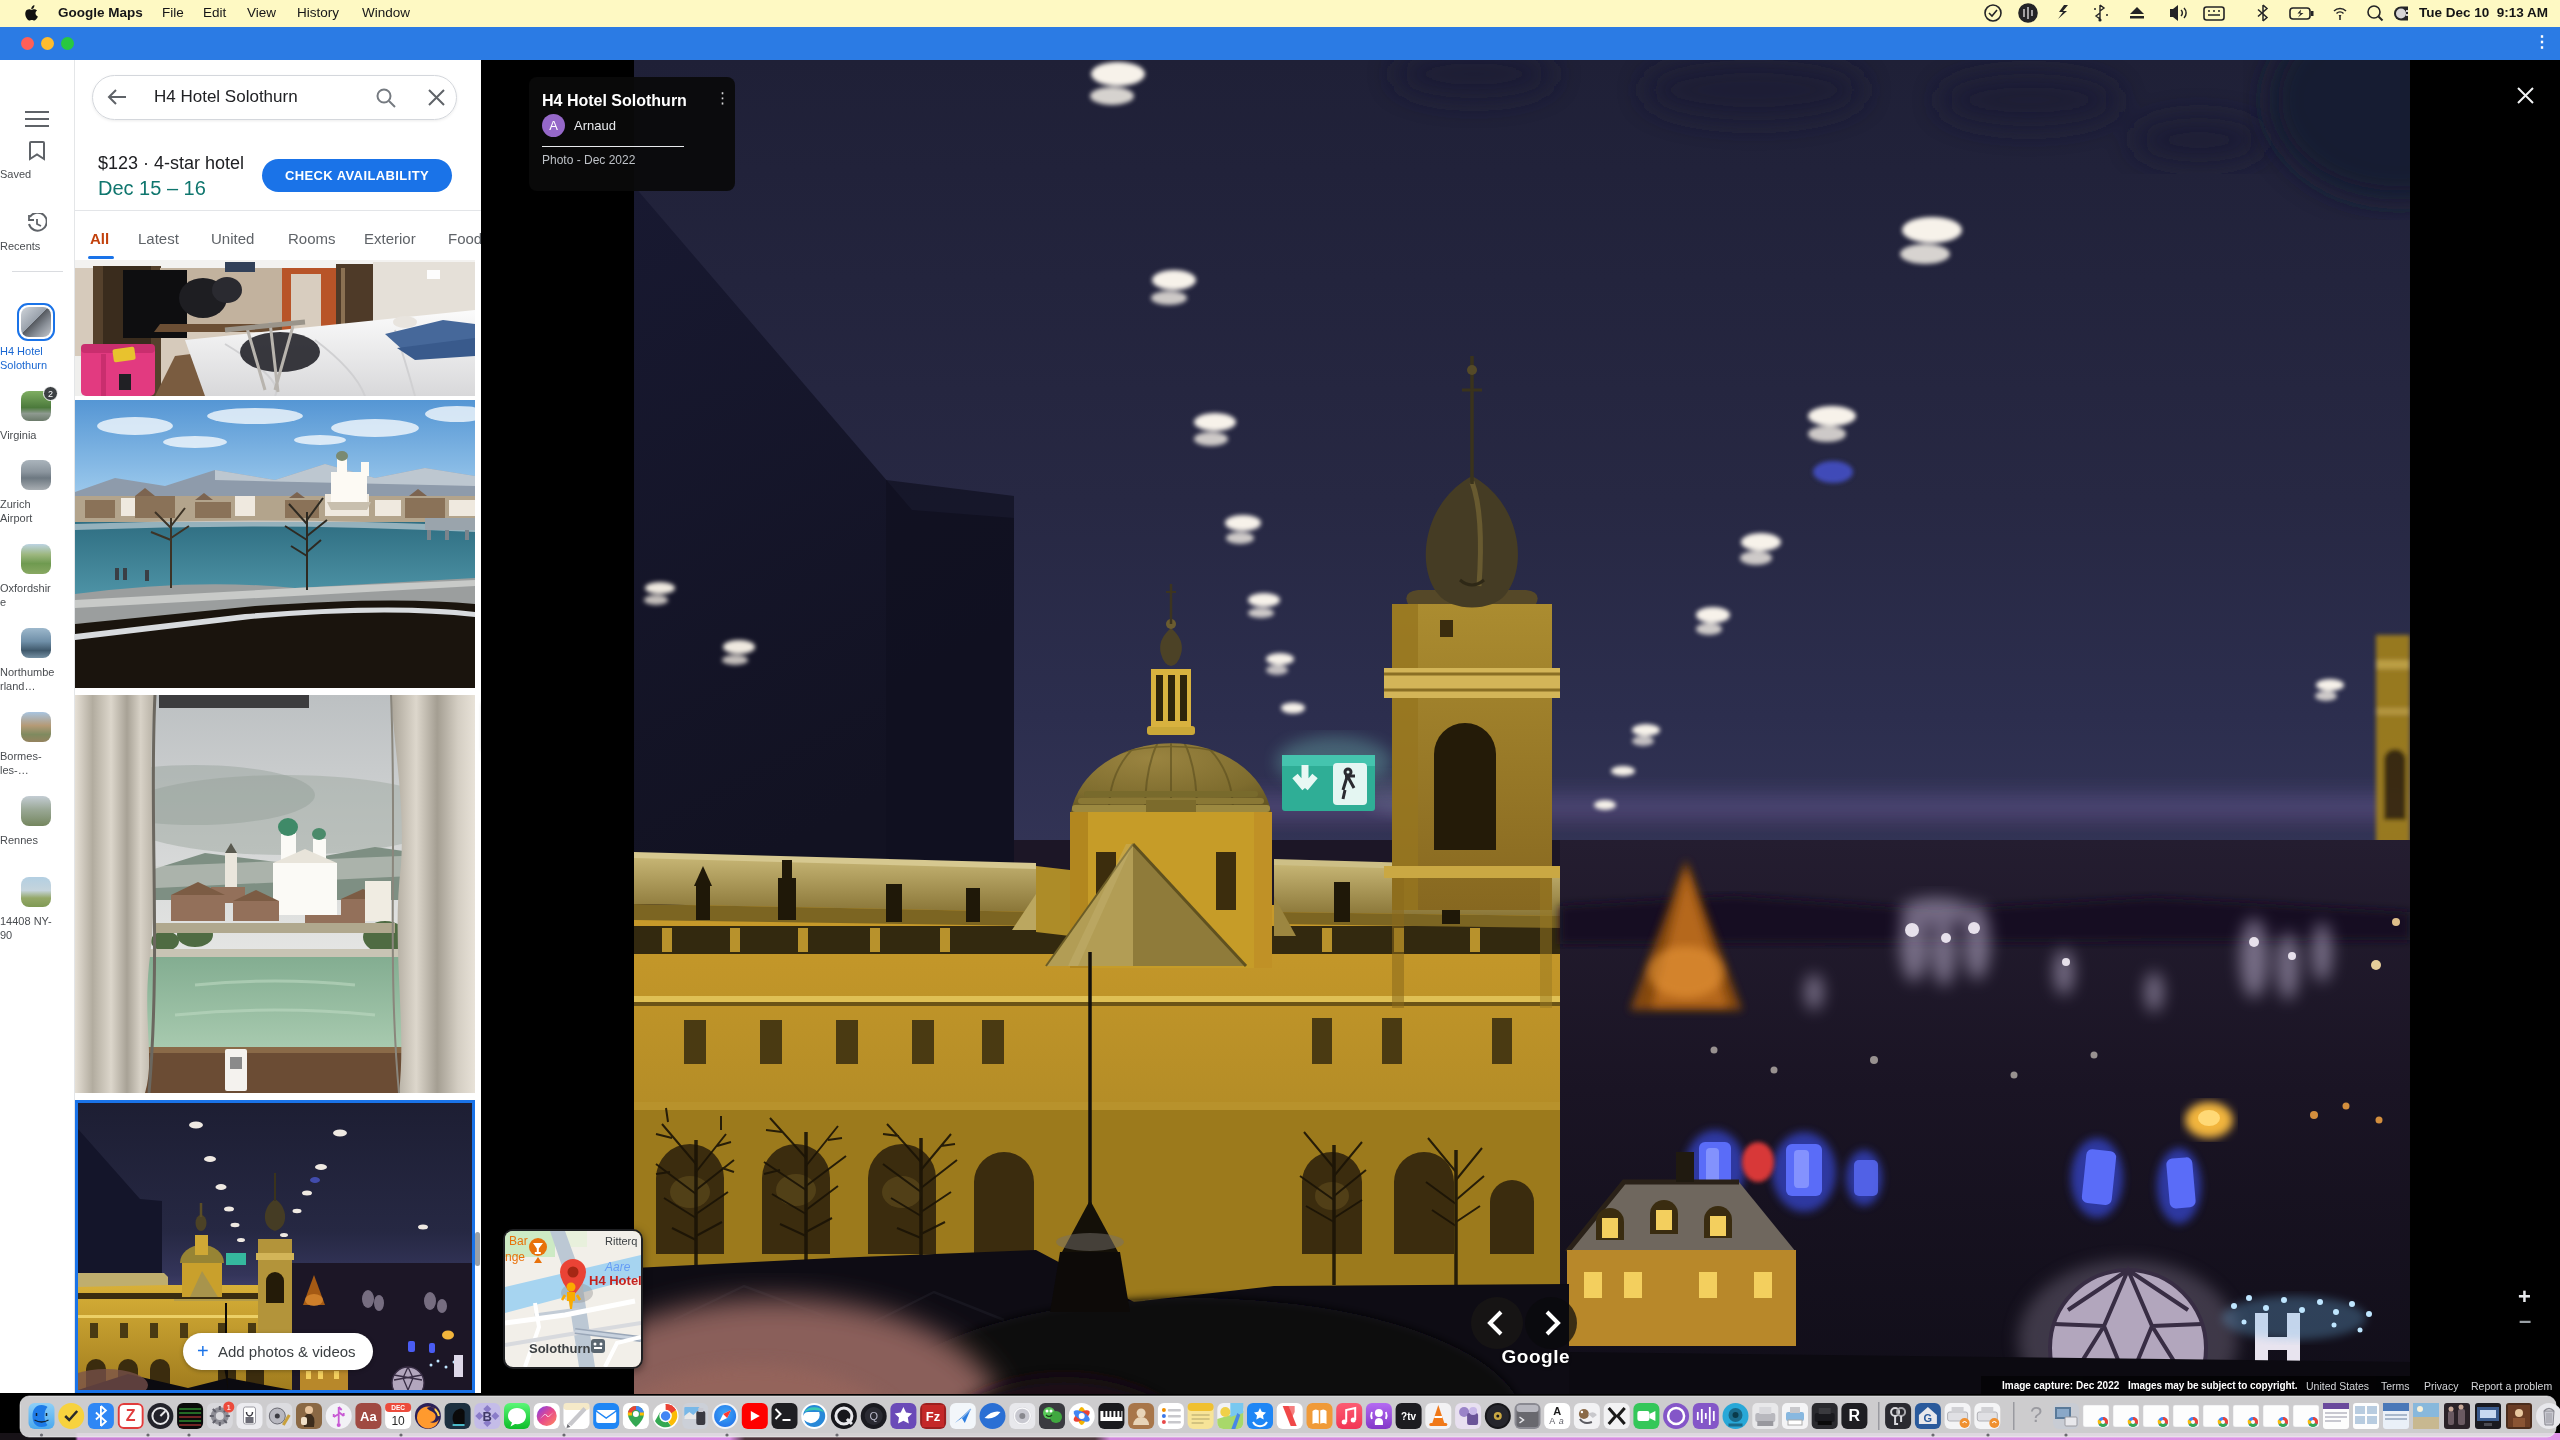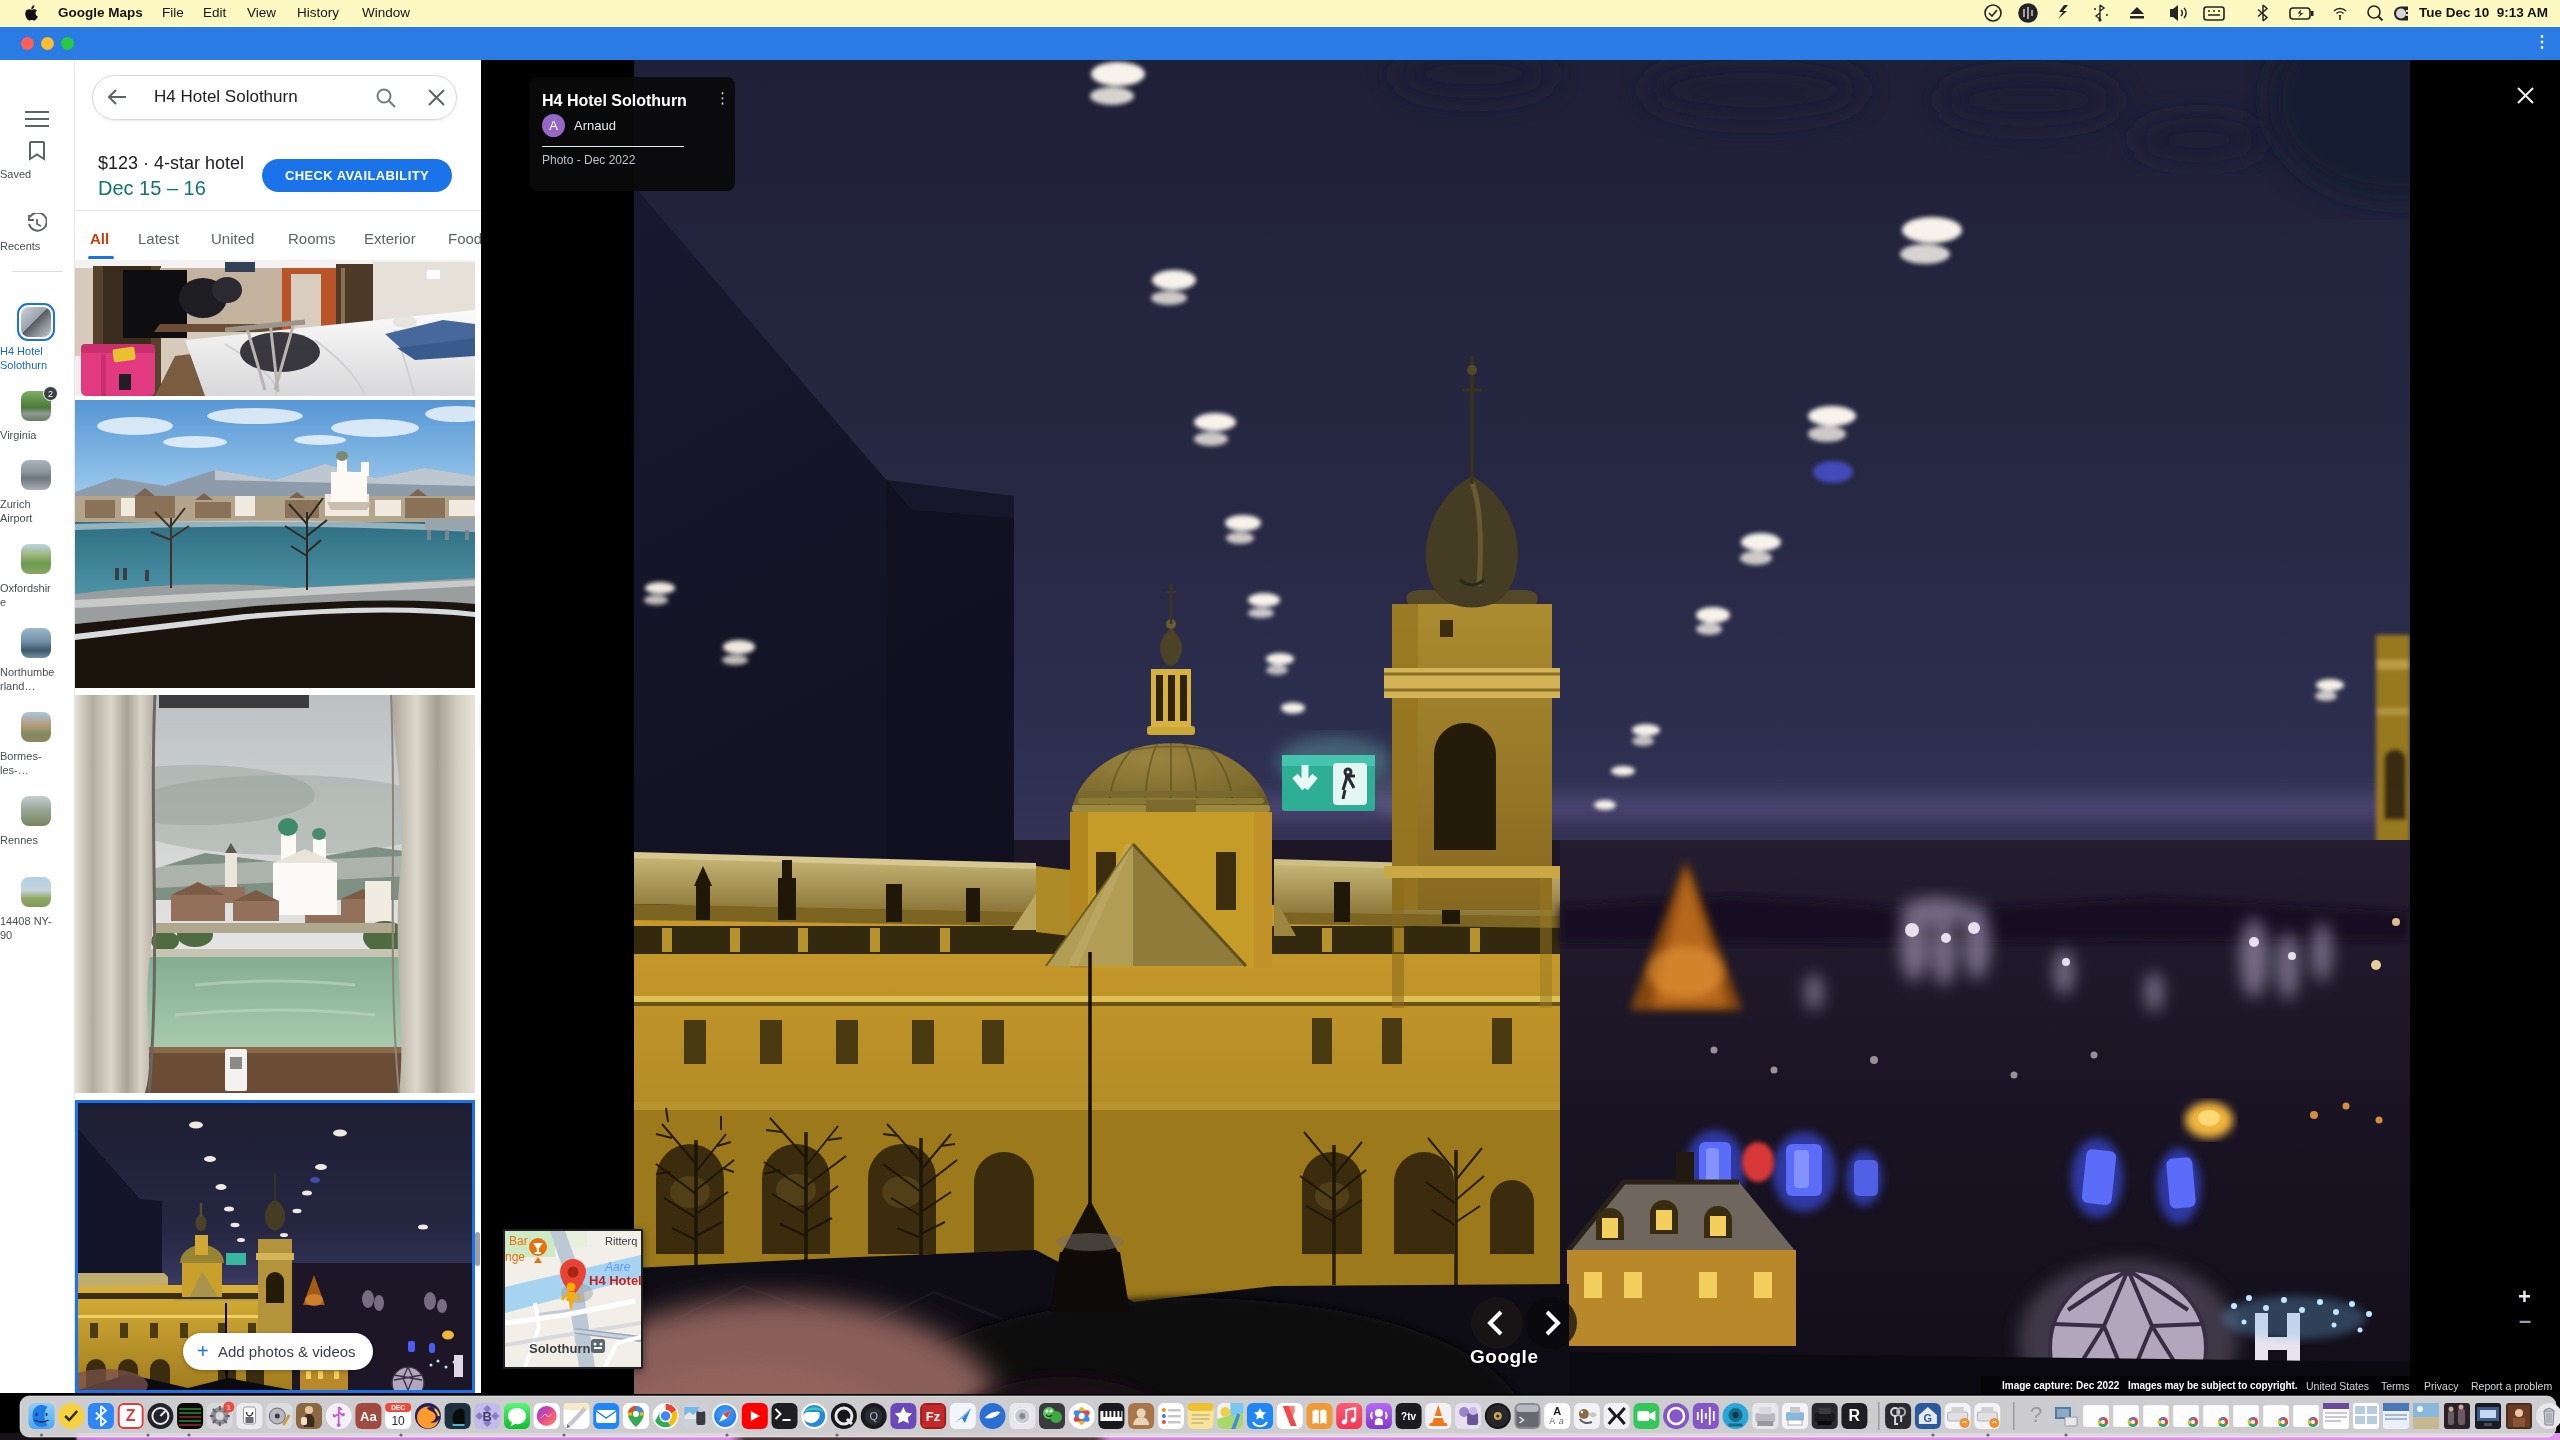--- a/index.html
+++ b/index.html
@@ -863,30 +863,30 @@
       </g>
     </svg>
     <div class="abs" style="left:2037px;top:1224px;color:#e8eaed;font-size:22px;font-weight:bold">+</div>
     <div class="abs" style="left:2038px;top:1248px;color:#9aa0a6;font-size:22px;font-weight:bold">–</div>
     <svg class="abs" style="left:989px;top:1236px" width="108" height="54">
 <circle cx="27" cy="27" r="26" fill="rgba(30,28,20,0.55)"></circle>
 <circle cx="81" cy="27" r="26" fill="rgba(10,10,12,0.72)"></circle>
 <path d="M31 16 L20 27 L31 38" stroke="#fff" stroke-width="4" fill="none"></path>
 <path d="M77 16 L88 27 L77 38" stroke="#fff" stroke-width="4" fill="none"></path>
 </svg>
-    <div class="abs" style="left:989px;top:1286px;width:100px;text-align:left;color:#fff;font-size:19px;font-weight:bold;letter-spacing:0.5px;text-shadow:0 1px 3px rgba(0,0,0,0.8)">Google</div>
+    <div class="abs" style="left:989px;top:1286px;width:100px;text-align:right;color:#fff;font-size:19px;font-weight:bold;letter-spacing:0.5px;text-shadow:0 1px 3px rgba(0,0,0,0.8)">Google</div>
     <div class="abs" style="left:1500px;top:1316px;width:579px;height:18px;background:linear-gradient(90deg,rgba(0,0,0,0.55),rgba(0,0,0,0.85));color:#fff;font-size:11px">
 <span class="abs" style="left:21px;top:4px;font-weight:bold;font-size:10px">Image capture: Dec 2022</span>
 <span class="abs" style="left:147px;top:4px;font-weight:bold;font-size:10px;letter-spacing:-0.1px">Images may be subject to copyright.</span>
 <span class="abs" style="left:325px;top:4px;color:#d3d5d8;font-size:10.5px">United States</span>
 <span class="abs" style="left:400px;top:4px;color:#d3d5d8;font-size:10.5px">Terms</span>
 <span class="abs" style="left:443px;top:4px;color:#d3d5d8;font-size:10.5px">Privacy</span>
 <span class="abs" style="left:490px;top:4px;color:#d3d5d8;font-size:10.5px">Report a problem</span>
 </div>
-    <div class="abs" style="left:22px;top:1169px;width:140px;height:140px;border-radius:1px;border:2px solid #1f2023;overflow:hidden;box-shadow:0 2px 8px rgba(0,0,0,0.5)">
+    <div class="abs" style="left:22px;top:1169px;width:140px;height:140px;border-radius:10px;border:2px solid #1f2023;overflow:hidden;box-shadow:0 2px 8px rgba(0,0,0,0.5)">
 <svg width="136" height="136" viewBox="0 0 136 136">
 <rect width="136" height="136" fill="#f2efe9"></rect>
 <rect x="0" y="0" width="50" height="26" fill="#cdeac4"></rect>
 <rect x="52" y="0" width="30" height="16" fill="#e8f0dc"></rect>
 <path d="M0 56 L136 24 L136 46 L0 82 Z" fill="#a6d4f0"></path>
 <path d="M60 0 L76 44 L90 136 L74 136 L60 44 L45 0 Z" fill="#bcc8d4"></path>
 <path d="M30 86 L74 80" stroke="#c3ccd6" stroke-width="7"></path>
 <path d="M0 92 L60 84 L130 70" stroke="#fff" stroke-width="5" fill="none"></path>
 <path d="M20 136 L34 96 L30 72" stroke="#fff" stroke-width="4" fill="none"></path>
 <path d="M0 114 L60 104 L136 92" stroke="#d8dade" stroke-width="4" fill="none"></path>

